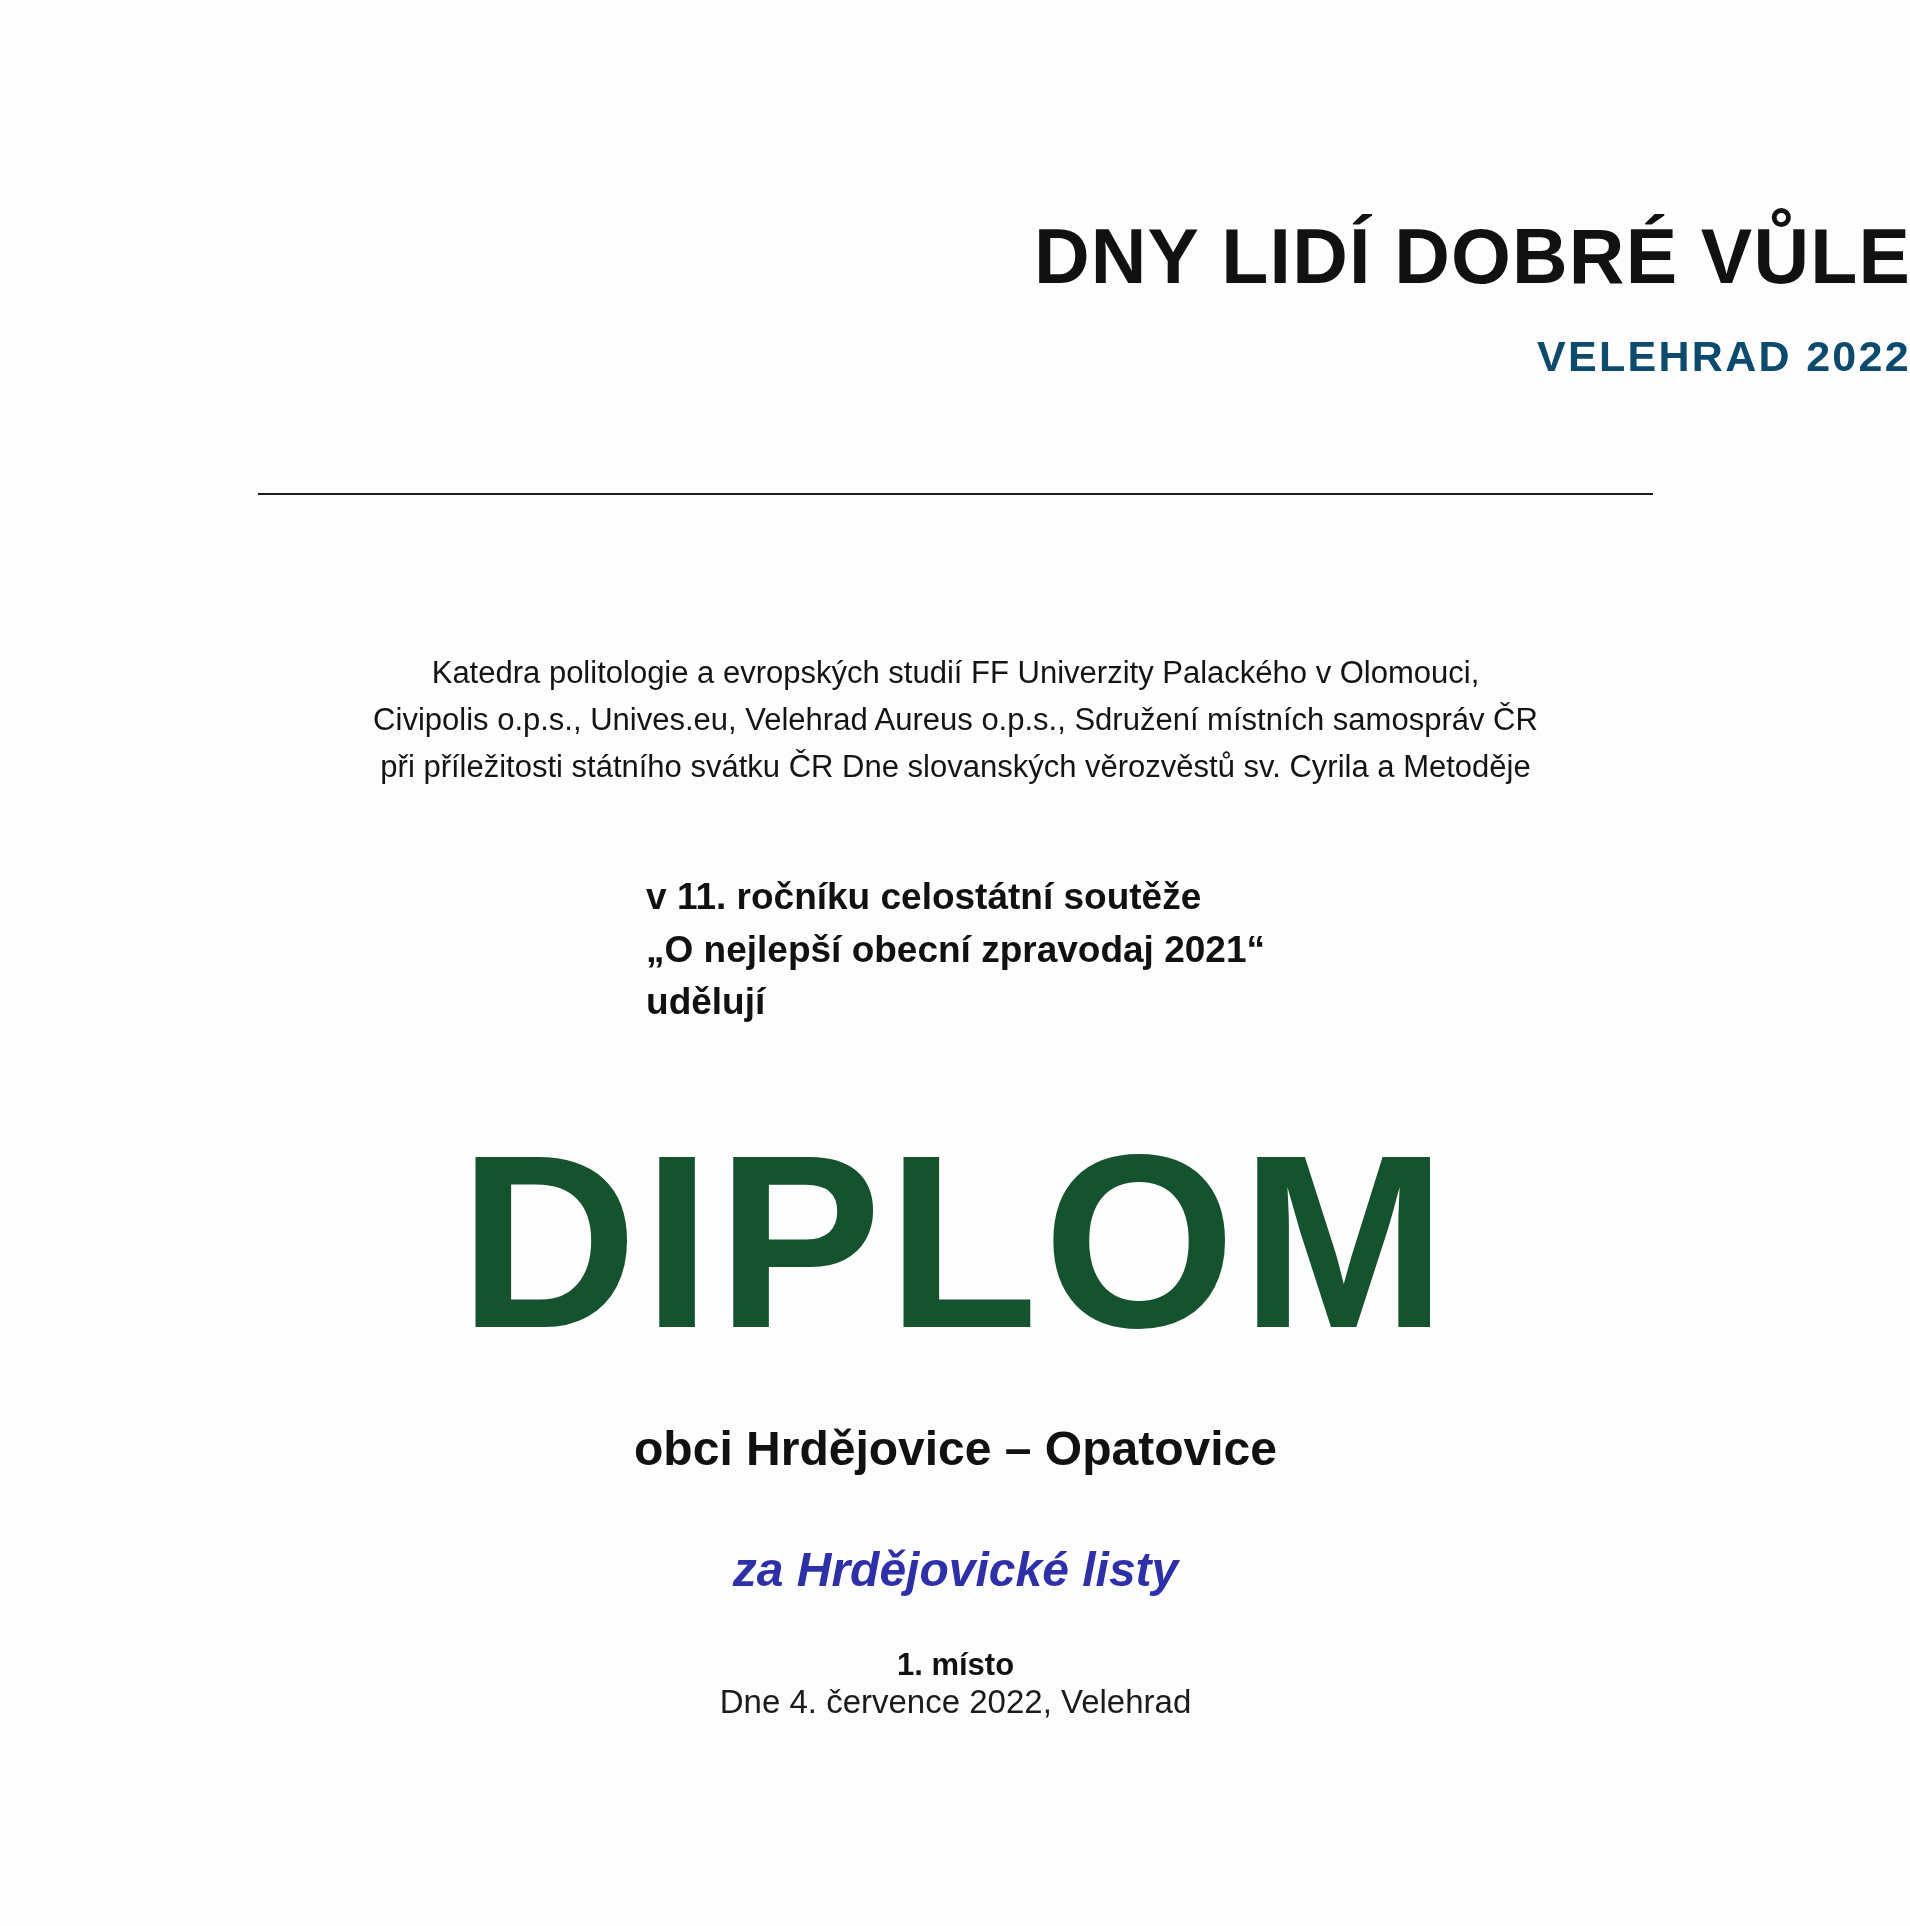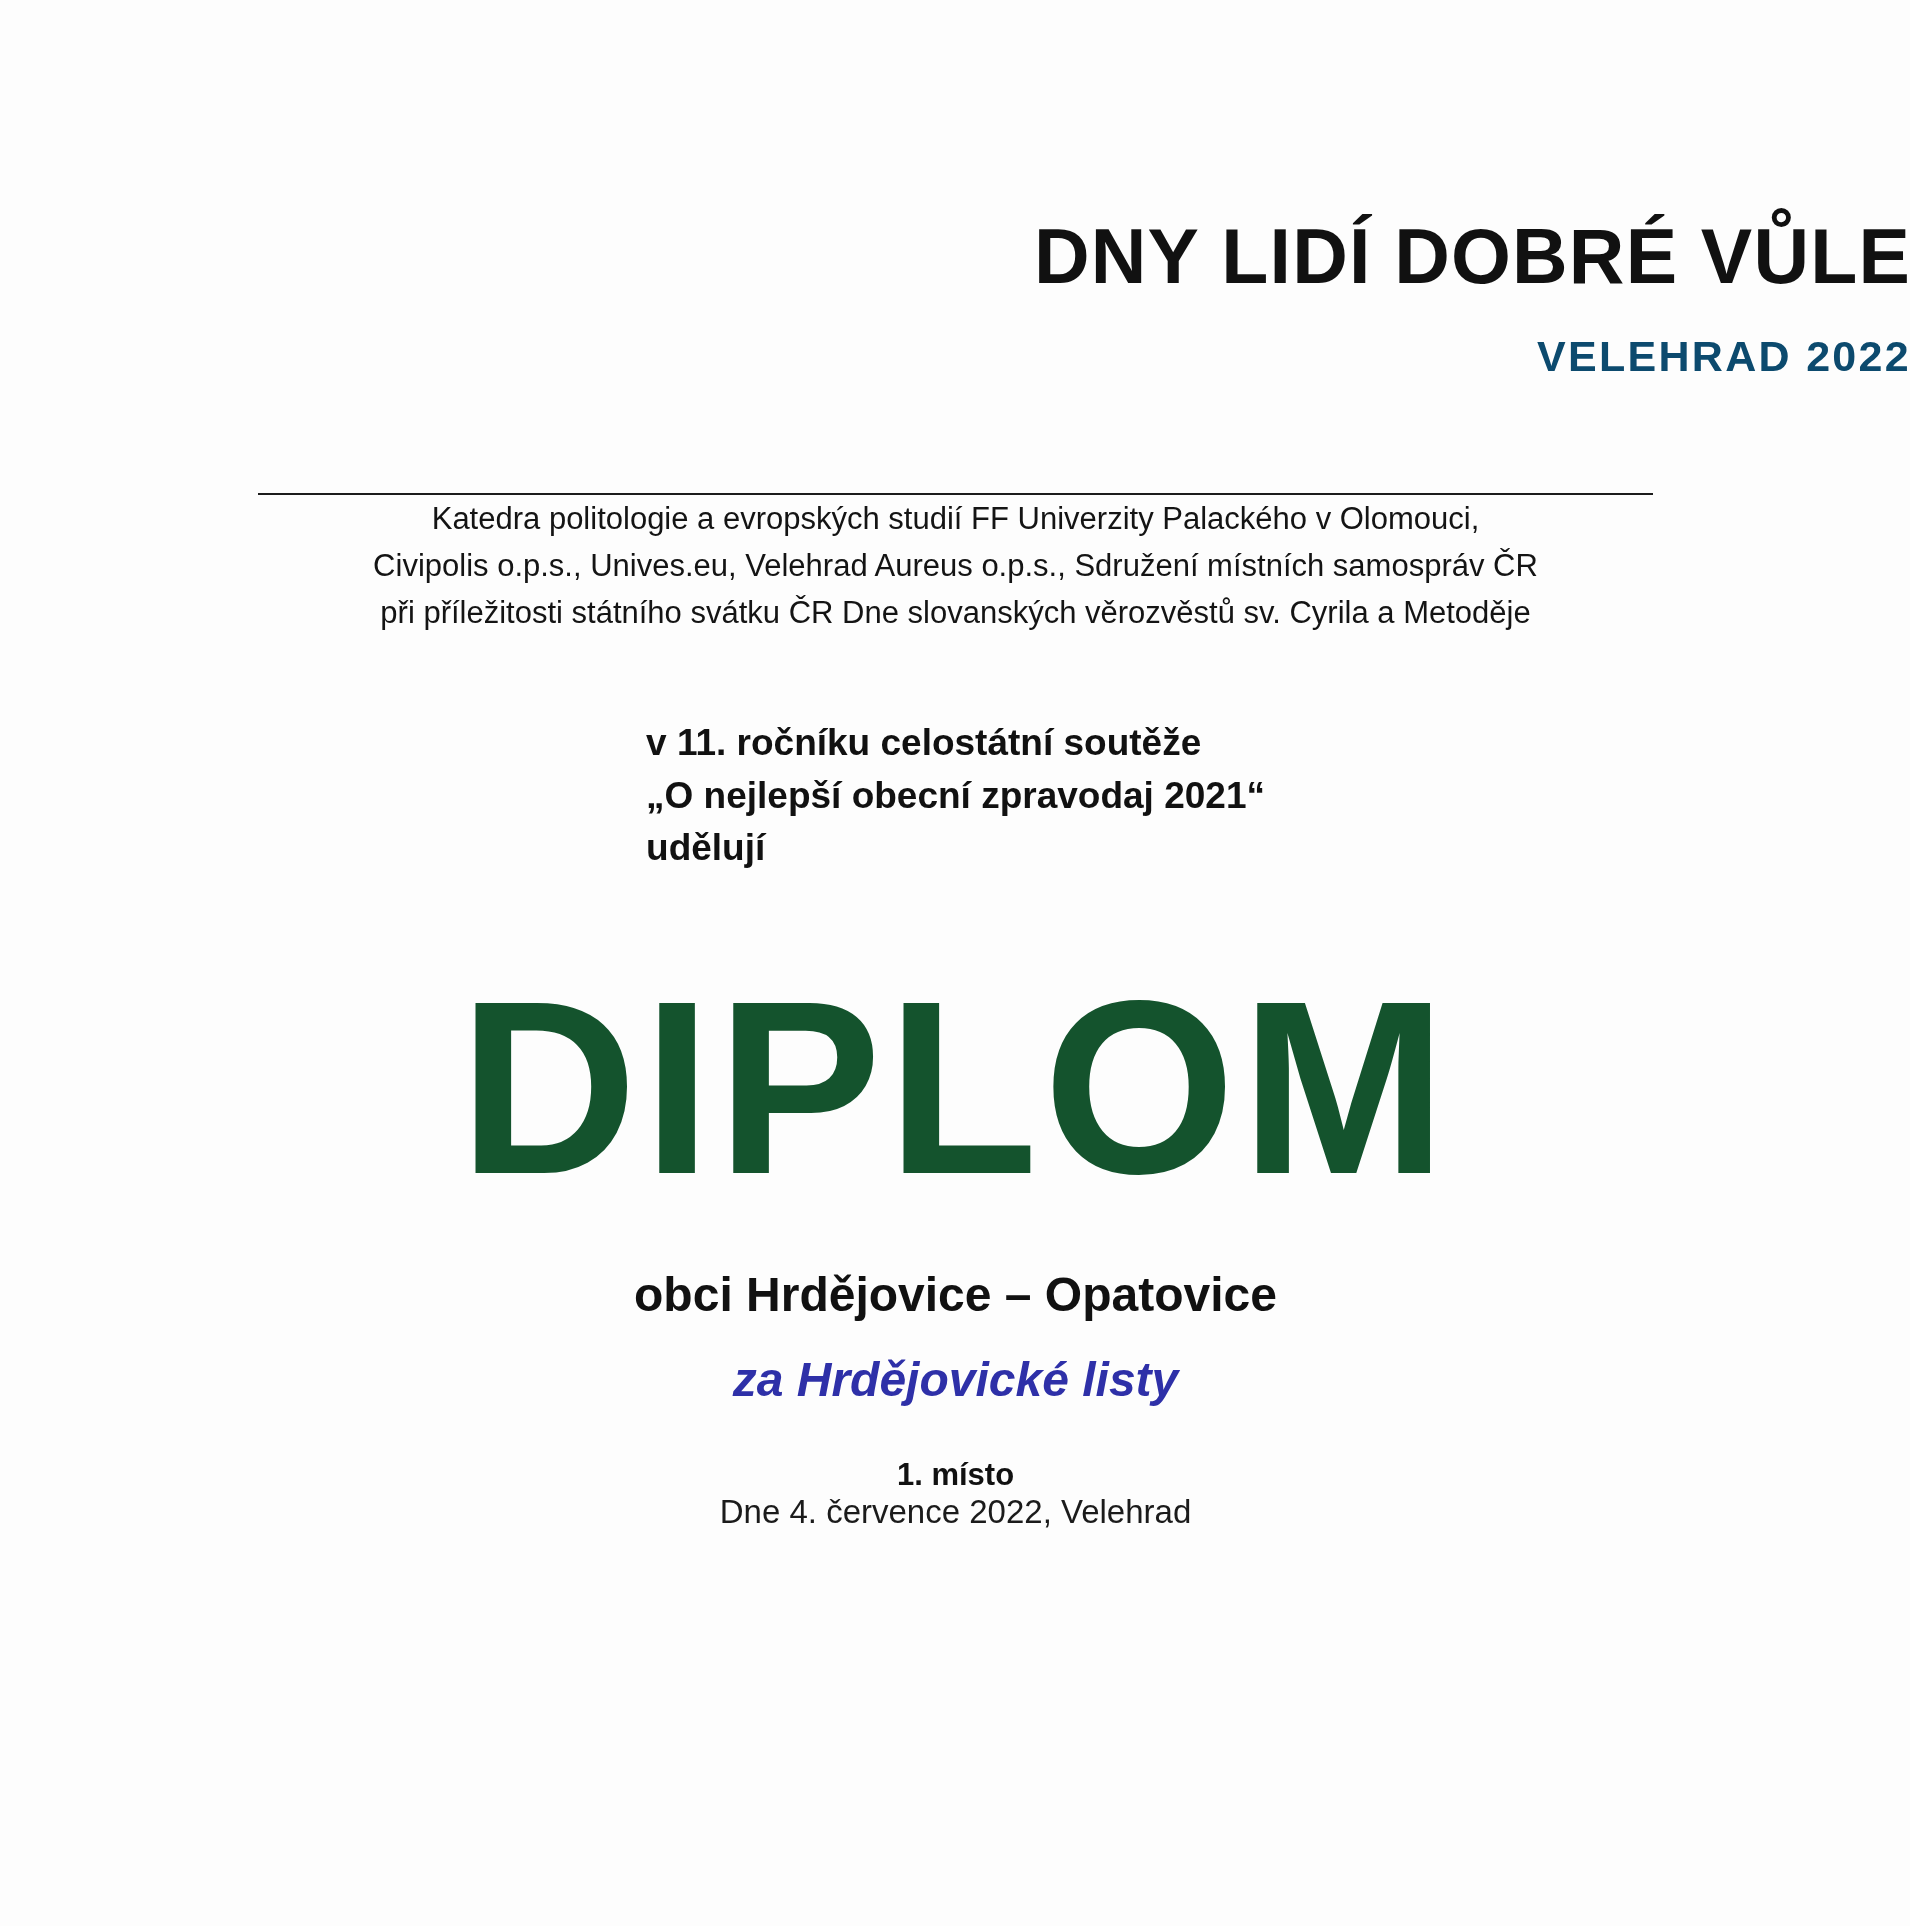--- a/index.html
+++ b/index.html
@@ -49,20 +49,21 @@
 
   .rule {
     margin-top: 112px;
     width: 1395px;
     height: 1.9px;
     background: #1c1c1c;
   }
 
   
   .organisers {
+    margin-top: 154px;
     text-align: center;
     font-size: 31px;
     line-height: 1.52;
     color: #141414;
     width: 1464px;
     font-weight: 400;
   }
 
   
   .competition {
@@ -87,21 +88,21 @@
 
   
   .recipient {
     margin-top: 56px;
     font-size: 48px;
     font-weight: 700;
     color: #111111;
     text-align: center;
   }
   .work {
-    margin-top: 30px;
+    margin-top: 66px;
     font-size: 48px;
     font-weight: 700;
     font-style: italic;
     color: #2e30a8;
     text-align: center;
   }
   .place {
     margin-top: 50px;
     font-size: 31px;
     font-weight: 700;

